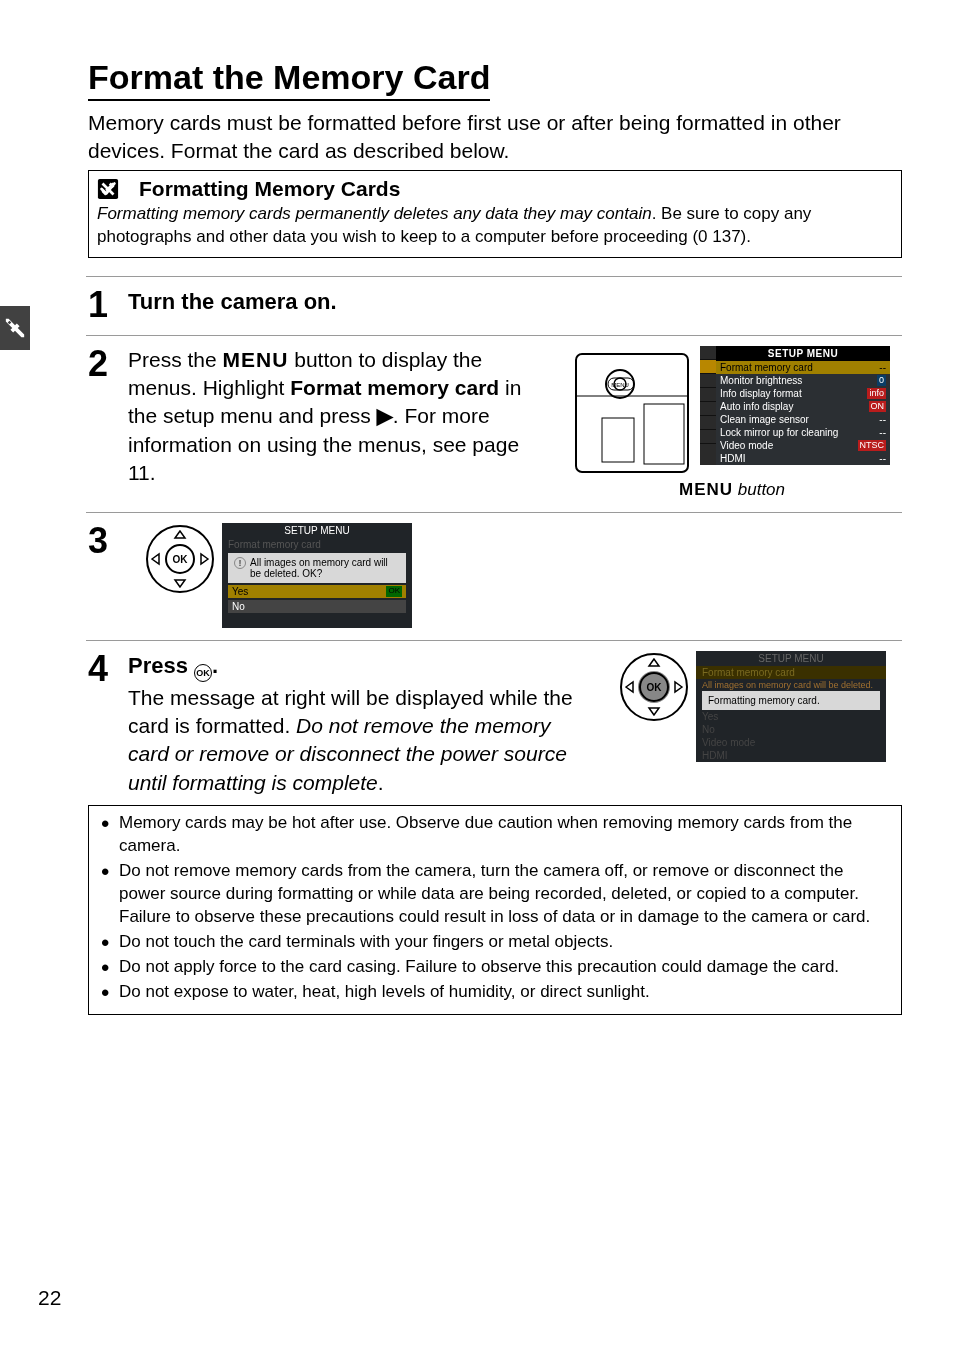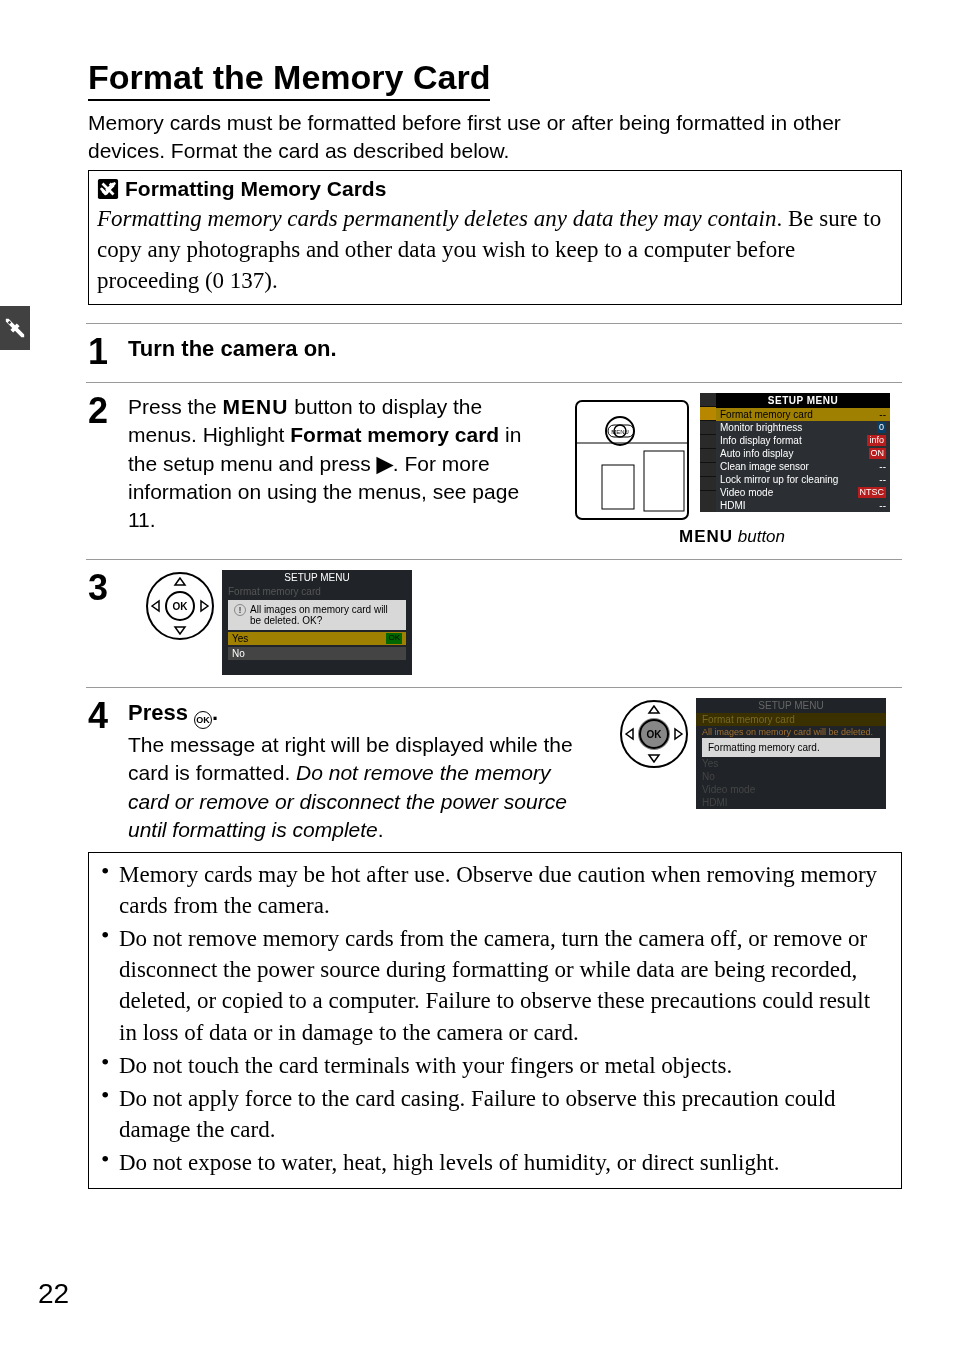--- a/index.html
+++ b/index.html
@@ -9,23 +9,23 @@
   
   .side-tab { position: absolute; left: 0; top: 306px; width: 30px; height: 44px; background: #414141; display: flex; align-items: center; justify-content: center; }
   .side-tab svg { width: 22px; height: 22px; fill: #fff; }
 
   .content { margin-left: 48px; }
 
   h1.title { font-size: 34px; font-weight: 700; border-bottom: 2px solid #000; display: inline-block; padding-bottom: 2px; margin-bottom: 8px; }
   p.lead { font-size: 21px; line-height: 1.35; margin-bottom: 4px; }
 
   .note-box { border: 1px solid #000; padding: 6px 8px 8px 8px; margin-bottom: 18px; }
-  .note-title { font-size: 21px; font-weight: 700; display: flex; align-items: center; gap: 6px; margin-bottom: 2px; }
+  .note-title { font-size: 21px; font-weight: 700; display: flex; align-items: center; gap: 20px; margin-bottom: 2px; }
   .note-title .warn-icon { width: 22px; height: 22px; }
-  .note-box p, .note-box ul { font-size: 23px; line-height: 1.35; font-family: Liberation Serif, serif; }
+  .note-box p, .note-box ul { font-size: 17px; line-height: 1.35; }
   .note-box ul { list-style: none; padding-left: 0; }
   .note-box ul li { position: relative; padding-left: 22px; margin-bottom: 2px; }
   .note-box ul li::before { content: "•"; position: absolute; left: 4px; top: 0; font-size: 24px; line-height: 1; }
   .note-box em { font-style: italic; font-weight: 400; }
 
   hr.sep { border: none; border-top: 1px solid #9a9a9a; margin: 12px 0 10px -2px; }
 
   .step { display: flex; gap: 14px; margin-bottom: 6px; }
   .step-num { font-size: 36px; font-weight: 700; line-height: 1; min-width: 26px; }
   .step-body { flex: 1; font-size: 21px; line-height: 1.35; }
@@ -54,21 +54,21 @@
   .dialog-sim .msg { background: #d8d8d8; color: #000; margin: 2px 6px; padding: 4px 6px; display: flex; gap: 4px; }
   .dialog-sim .msg .qi { width:12px;height:12px;border:1px solid #888;border-radius:50%;display:flex;align-items:center;justify-content:center;font-size:9px;flex:0 0 12px; }
   .dialog-sim .opt { margin: 2px 6px; padding: 1px 4px; background: #444; display:flex;justify-content:space-between; }
   .dialog-sim .opt.hl { background: #a08000; color:#000; }
   .dialog-sim .okb { background:#006600;font-size:8px;padding:0 2px; }
   .dialog-sim .fade { color:#555;padding:1px 6px; }
 
   .camera-img { width: 120px; height: 130px; }
   .ok-dpad { width: 72px; height: 72px; }
 
-  .page-num { position: absolute; left: 38px; bottom: 42px; font-size: 28px; }
+  .page-num { position: absolute; left: 38px; bottom: 42px; font-size: 21px; }
 
   .illus-row { display: flex; align-items: flex-start; gap: 6px; }
   .nowrap { white-space: nowrap; }
 </style>
 </head>
 <body>
 
 <div class="page">
   <div class="side-tab">
     <svg viewBox="0 0 24 24">

